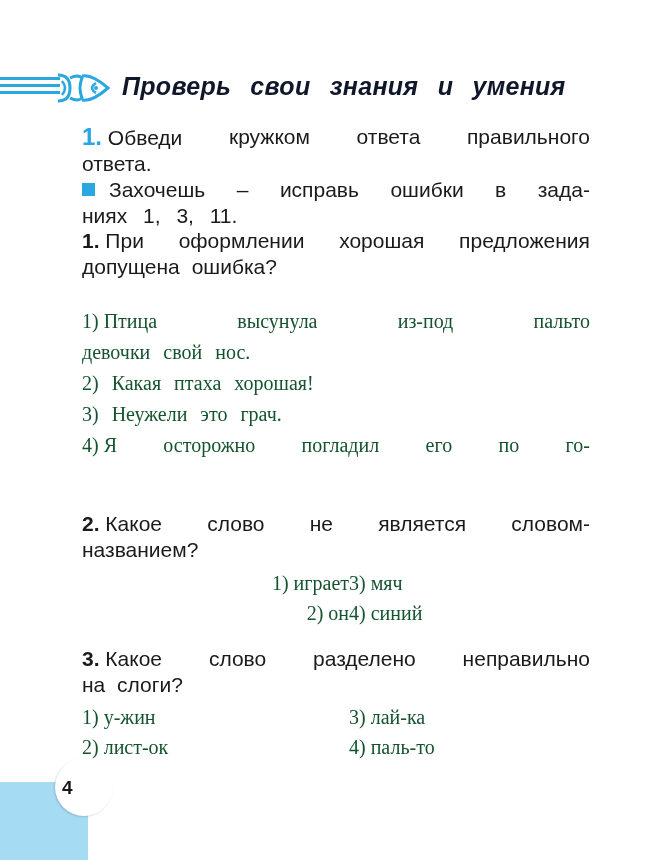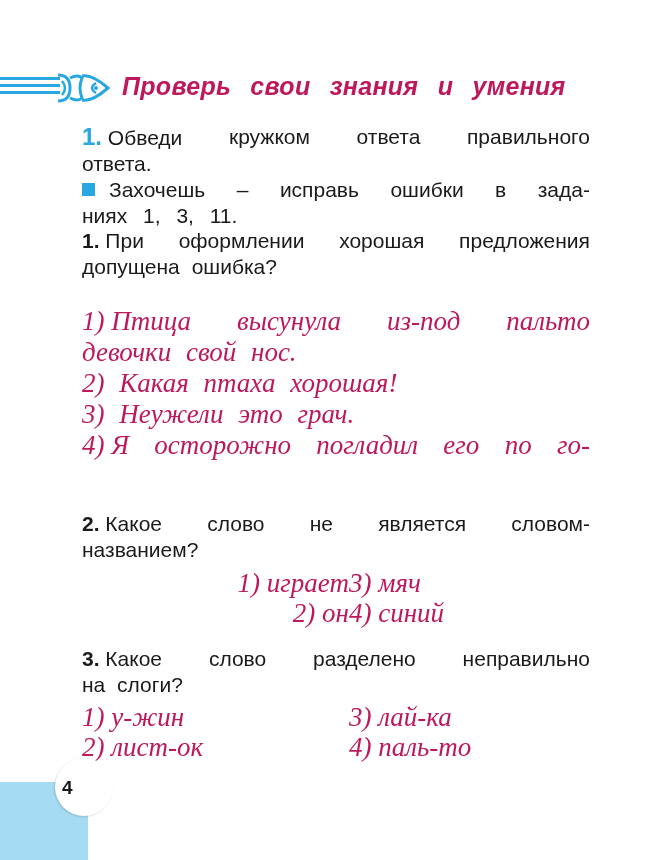--- a/index.html
+++ b/index.html
@@ -1,22 +1,22 @@
 <!DOCTYPE html>
 <html><head>
 <meta charset="utf-8">
 <style>
   html, body { margin:0; padding:0; }
   body { width:650px; height:860px; background:#ffffff; position:relative; overflow:hidden; }
   .page { position:absolute; left:0; top:0; width:650px; height:860px; }
   .header { position:absolute; left:0; top:66px; width:650px; height:44px; }
   .pencil { position:absolute; left:0; top:6px; }
-  .title { position:absolute; left:122px; top:6px; font-family:"Liberation Sans", sans-serif; font-weight:bold; font-style:italic; font-size:25px; color:#be185d; word-spacing:12px; letter-spacing:0.3px; }
+  .title { position:absolute; left:122px; top:6px; font-family:"Liberation Sans", sans-serif; font-weight:bold; font-style:italic; font-size:25px; color:#0f172a; word-spacing:12px; letter-spacing:0.3px; }
   .sans { font-family:"Liberation Sans", sans-serif; font-size:21px; color:#1a1a1a; line-height:26px; }
-  .serif { font-family:"Liberation Serif", serif; font-size:27px; color:#be185d; line-height:31px;font-style:italic; }
+  .serif { font-family:"Liberation Serif", serif; font-size:20px; color:#14532d; line-height:31px; }
   .blk { position:absolute; left:82px; width:508px; }
   .num-blue { color:#29a7e1; font-weight:bold; font-size:24px; }
   .num-bold { font-weight:bold; }
   .sq { display:inline-block; width:13px; height:13px; background:#29a7e1; margin-right:14px; vertical-align:1px; }
   .line { display:flex; justify-content:space-between; }
   .cols { position:absolute; left:82px; width:508px; }
   .cols .row { display:flex; height:30px; }
   .cols .c1 { width:267px; }
   .pagetab { position:absolute; left:0; top:782px; width:88px; height:78px; background:#a6dcf3; }
   .pagecut { position:absolute; left:55px; top:758px; width:58px; height:58px; border-radius:50%; background:#ffffff; box-shadow:-1px 1px 2px rgba(0,0,0,0.15); }

